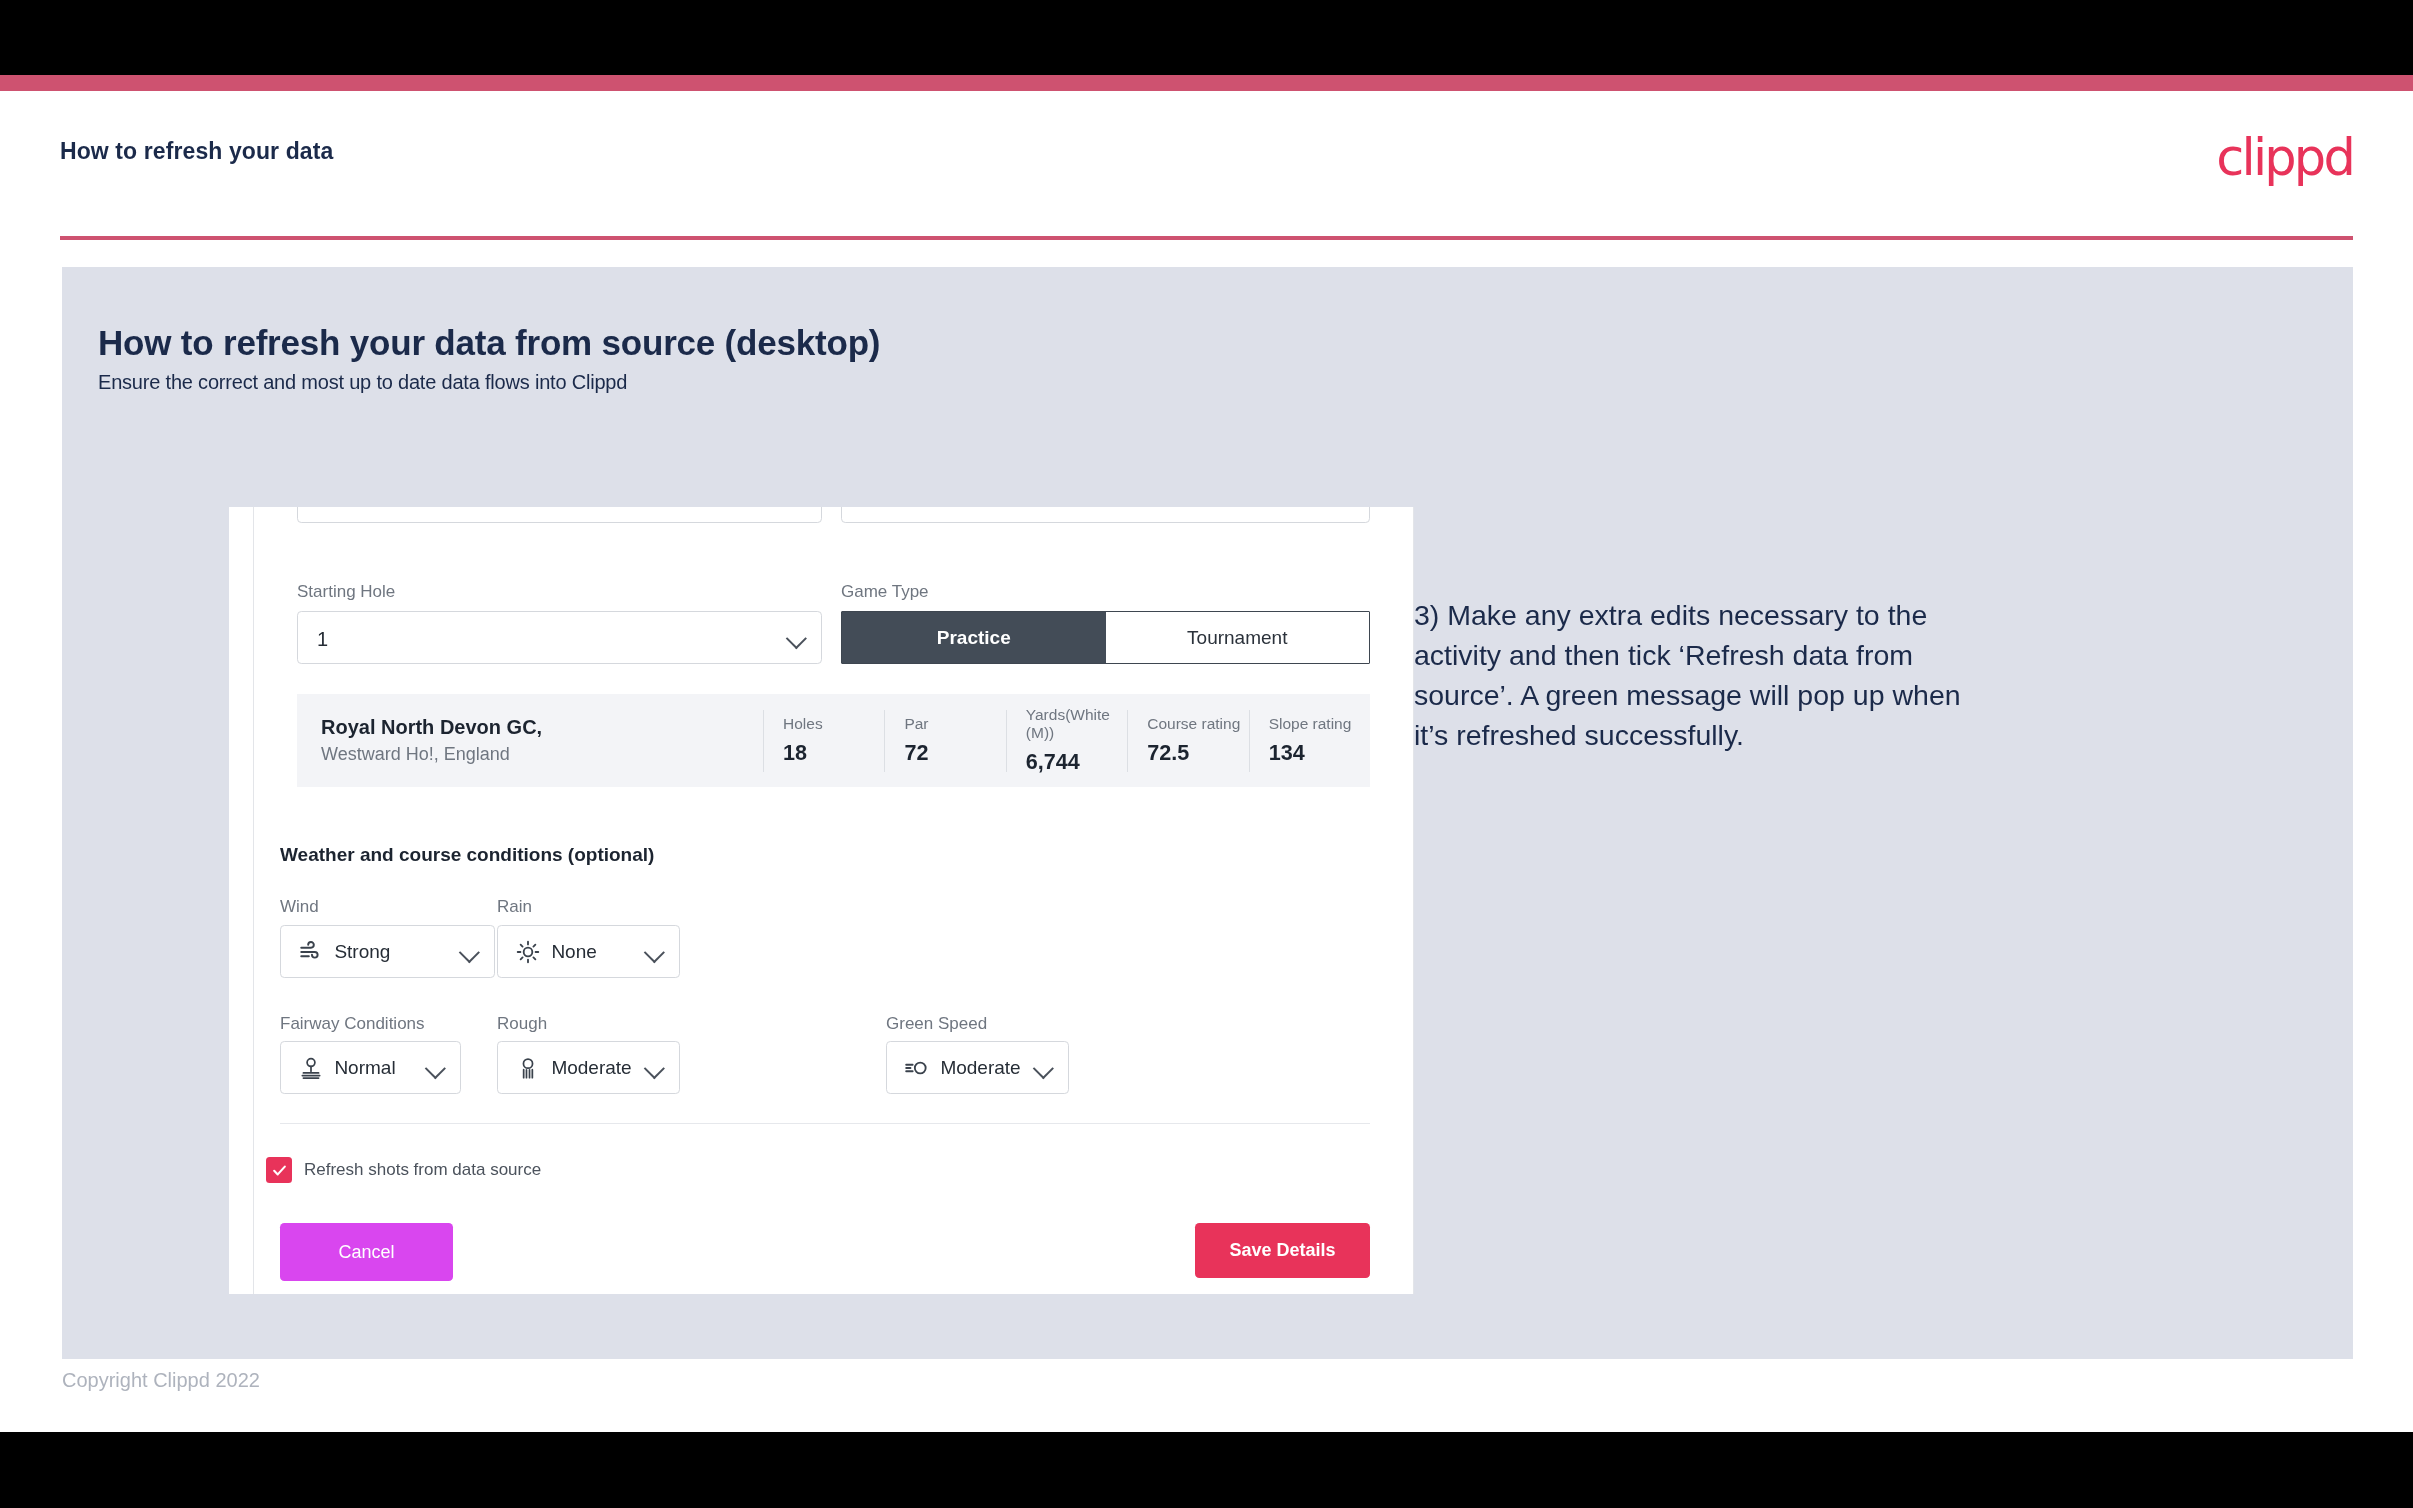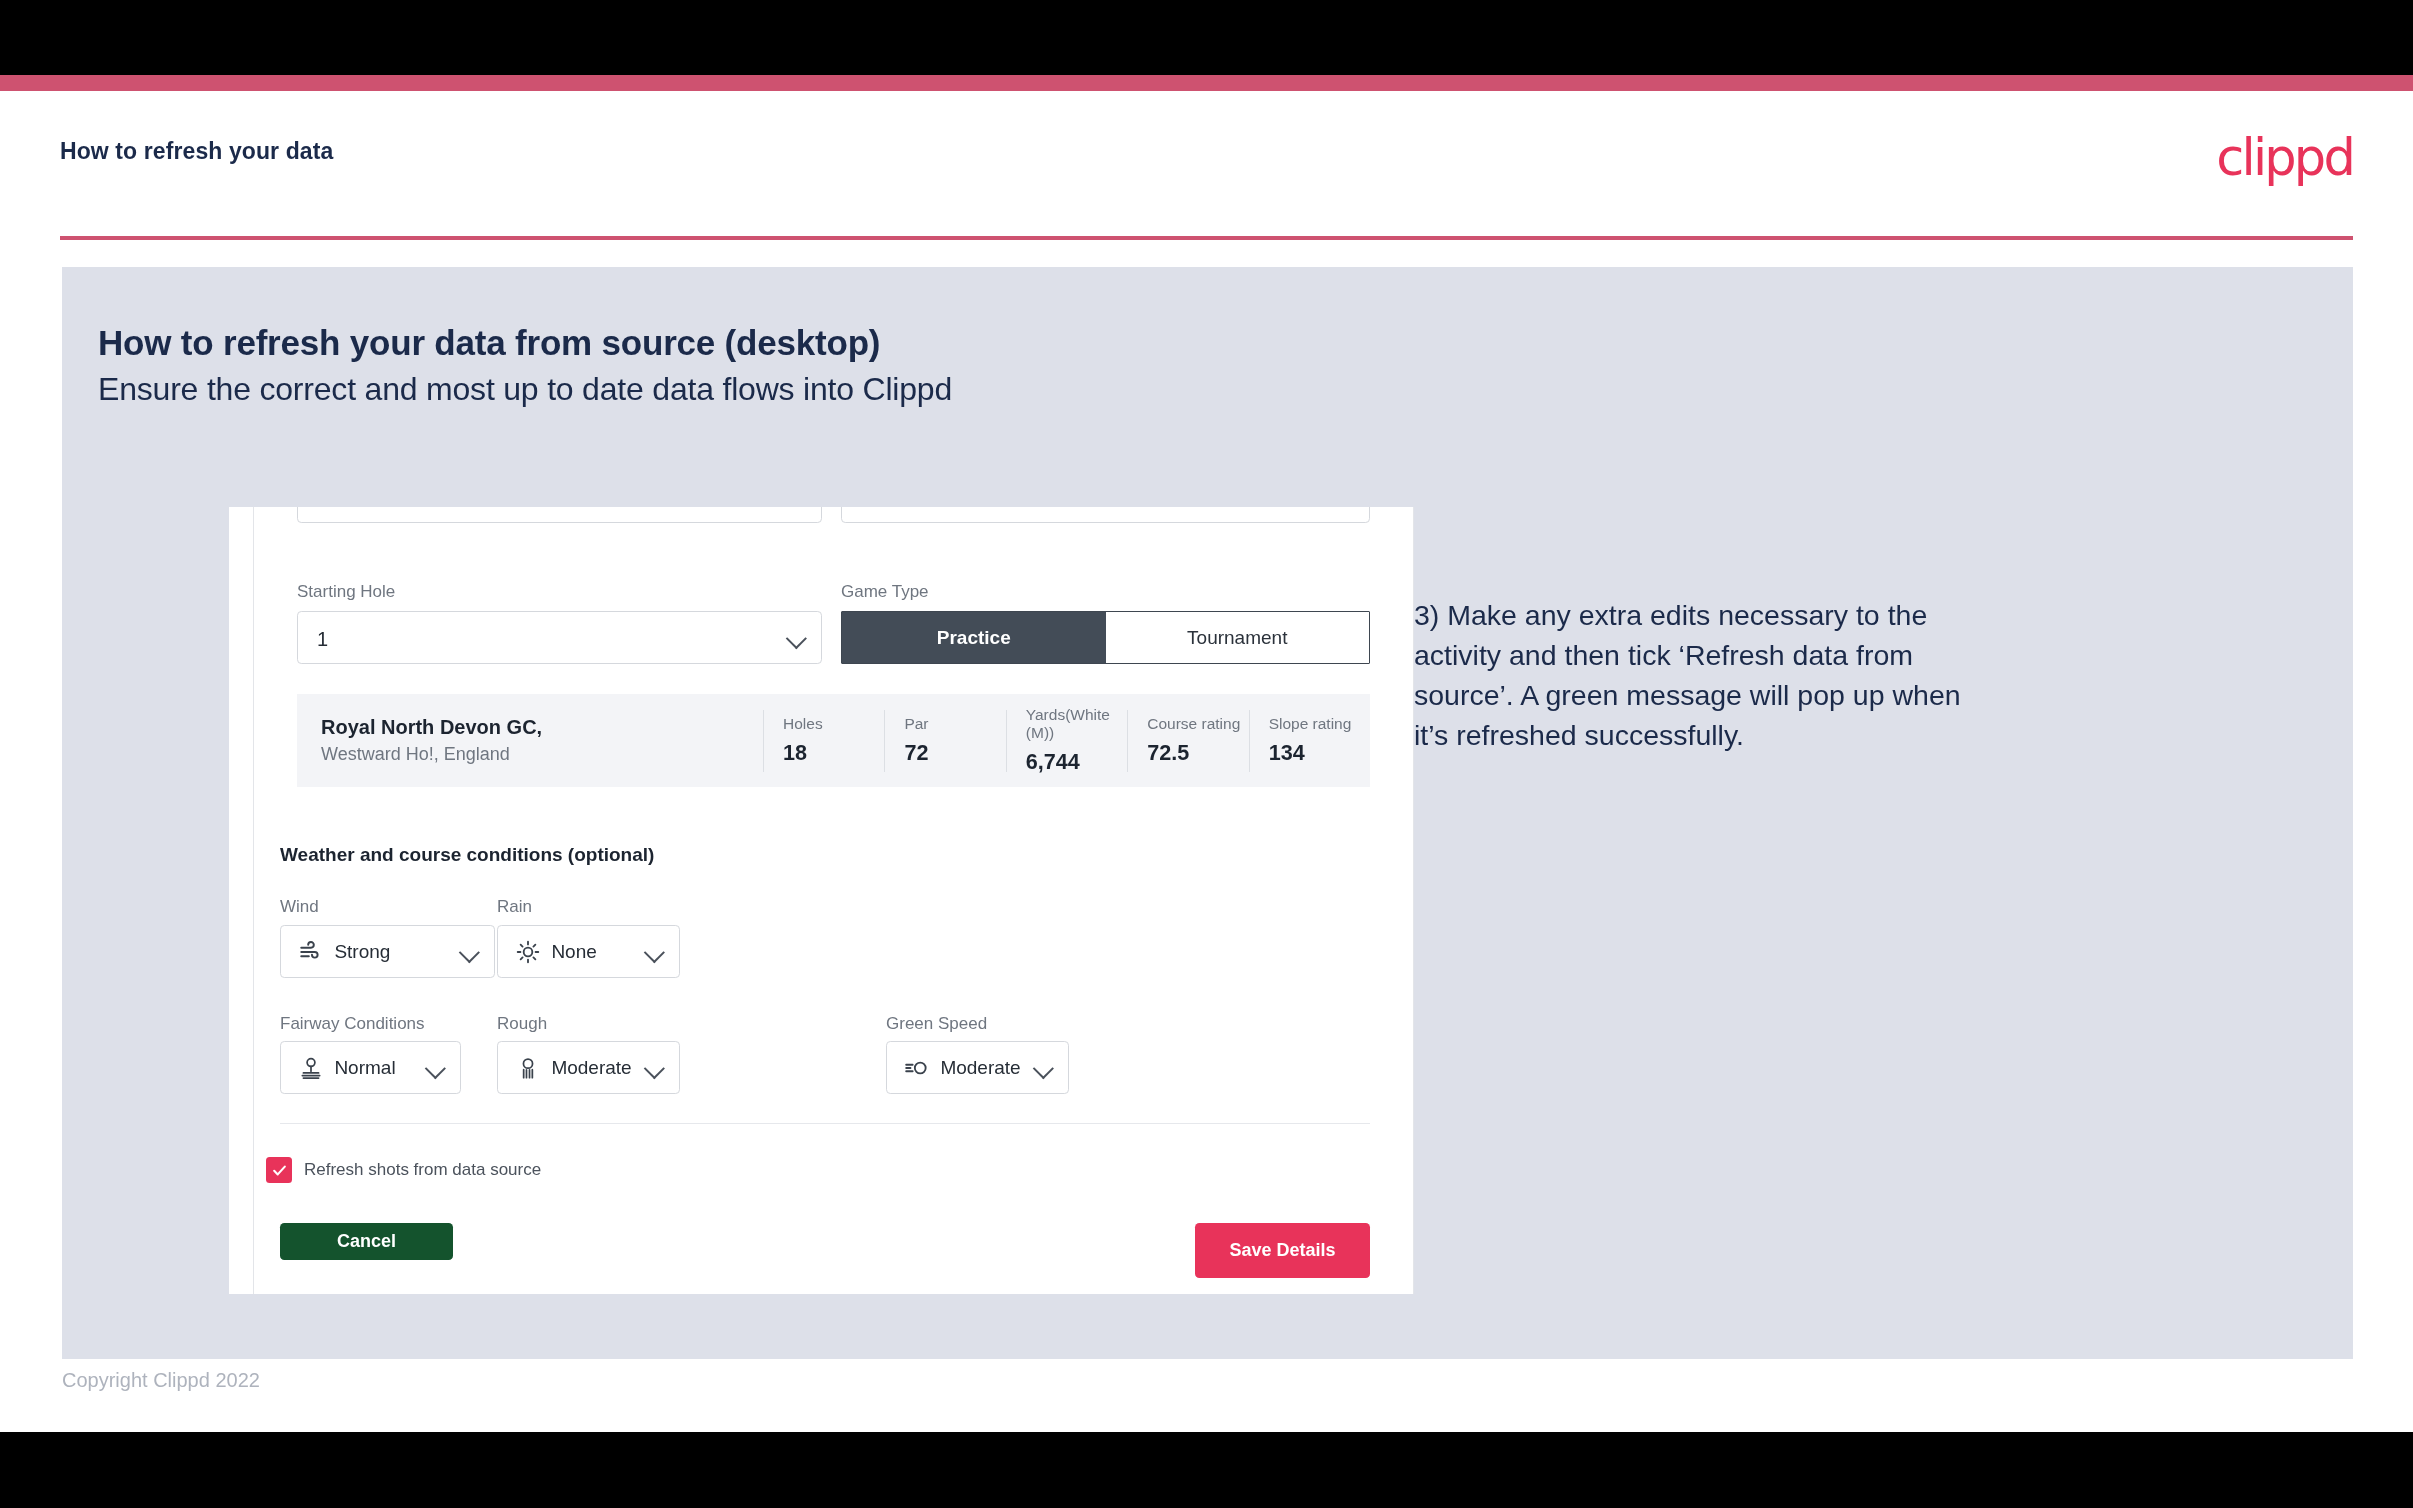--- a/index.html
+++ b/index.html
@@ -53,21 +53,21 @@
     width: 2291px; height: 1092px;
     background: #dde0e9;
   }
   #page-title {
     position: absolute; left: 36px; top: 56px;
     font-size: 35px; font-weight: bold;
     color: #1b2a4a; letter-spacing: -0.2px;
   }
   #page-subtitle {
     position: absolute; left: 36px; top: 104px;
-    font-size: 32px; font-weight: normal;
+    font-size: 20px; font-weight: normal;
     color: #1b2a4a; letter-spacing: -0.2px;
   }
 
   
   #instruction-block {
     position: absolute; left: 1414px; top: 595px;
     width: 587px;
     font-size: 28.5px; line-height: 40px;
     color: #1b2a4a; font-weight: 500;
   }
@@ -221,24 +221,24 @@
     flex: none;
   }
   #refresh-checkbox svg { width: 17px; height: 17px; }
   #refresh-label {
     margin-left: 12px; font-size: 17px; color: #4b525c;
   }
 
   
   #cancel-button {
     position: absolute; left: 26px; top: 716px;
-    width: 173px; height: 37px;
-    background: #14532d; border-radius: 4.3px;
+    width: 173px; height: 58px;
+    background: #d946ef; border-radius: 4.3px;
     display: flex; align-items: center; justify-content: center;
-    color: #ffffff; font-size: 18px; font-weight: bold;
+    color: #ffffff; font-size: 18px; font-weight: normal;
     cursor: pointer;
   }
   #save-details-button {
     position: absolute; left: 941px; top: 716px;
     width: 175px; height: 55px;
     background: #e8335a; border-radius: 4.3px;
     display: flex; align-items: center; justify-content: center;
     color: #ffffff; font-size: 18px; font-weight: bold;
     cursor: pointer;
   }

